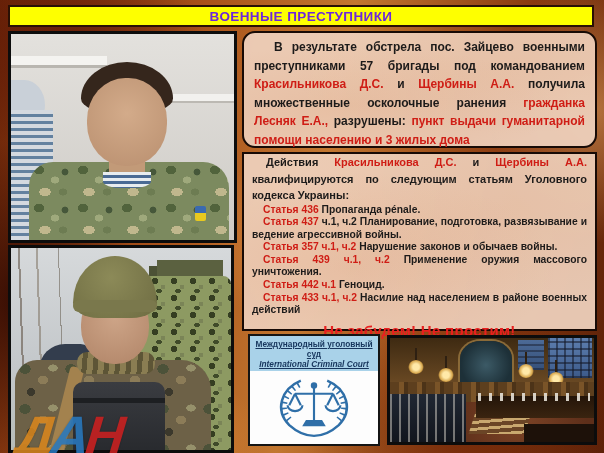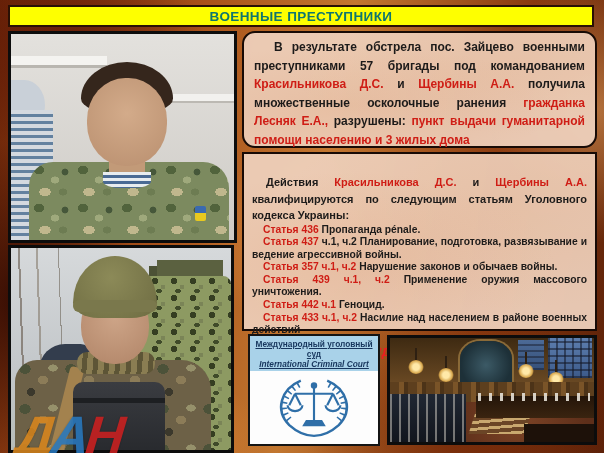--- a/index.html
+++ b/index.html
@@ -14,21 +14,21 @@
       radial-gradient(ellipse 230px 170px at 470px 430px, rgba(110,38,8,.7), transparent 72%),
       radial-gradient(ellipse 120px 90px at 180px 440px, rgba(240,150,60,.5), transparent 70%),
       linear-gradient(100deg,#6b2408,#a9521a 30%,#c27730 52%,#8a3a10 78%,#5a2008);
   }
   
   .title-bar{
     position:absolute;left:8px;top:5px;width:586px;height:22px;
     background:#feff00;border:2px solid #2a1004;box-sizing:border-box;
     display:flex;align-items:center;justify-content:center;
   }
-  .title-bar span{color:#0f766e;font-weight:bold;font-size:13.5px;letter-spacing:.4px;}
+  .title-bar span{color:#6d28d9;font-weight:bold;font-size:13.5px;letter-spacing:.4px;}
   
   .photo{position:absolute;border:3px solid #0c0c0c;box-sizing:border-box;overflow:hidden;}
   .photo1{left:8px;top:31px;width:229px;height:212px;background:linear-gradient(#e3e1dd,#cecbc6);}
   .p1-sill-a{position:absolute;left:0;top:22px;width:96px;height:9px;background:#f4f3f0;box-shadow:0 3px 0 #b9b6b0;}
   .p1-sill-b{position:absolute;left:150px;top:60px;width:79px;height:7px;background:#f2f1ee;box-shadow:0 2px 0 #bcb9b3;}
   .p1-neighbor{position:absolute;left:0;bottom:0;width:42px;height:130px;
     background:repeating-linear-gradient(180deg,#d4d9df 0 4px,#63819f 4px 7px);}
   .p1-neighbor-arm{position:absolute;left:0;bottom:118px;width:34px;height:42px;border-radius:0 60% 40% 0;background:#c9d0d8;}
   .p1-hair{position:absolute;left:70px;top:28px;width:92px;height:52px;border-radius:50% 50% 40% 40%/70% 70% 30% 30%;background:#35261c;}
   .p1-face{position:absolute;left:76px;top:44px;width:80px;height:88px;border-radius:48%;background:radial-gradient(circle at 50% 40%,#d3ab8a,#b98f6f);}
@@ -86,21 +86,21 @@
     position:absolute;left:242px;width:355px;box-sizing:border-box;
     border:2px solid #170a05;
     background:
       radial-gradient(ellipse at 30% 65%, rgba(205,125,75,.16), transparent 60%),
       radial-gradient(ellipse at 75% 30%, rgba(215,150,100,.14), transparent 60%),
       rgba(238,208,188,.94);
     color:#1d1b1a;font-weight:bold;
   }
   .box1{top:31px;height:117px;padding:5px 10px 4px;font-size:12px;line-height:18.5px;border-radius:13px;}
   .box1 p{margin:0;text-align:justify;text-indent:20px;}
-  .box2{top:152px;height:179px;padding:20px 8px;font-size:11px;}
+  .box2{top:152px;height:179px;padding:0 8px;font-size:11px;}
   .box2 .intro{margin:0;text-align:justify;text-indent:14px;line-height:16.5px;}
   .box2 .article{margin:0;text-align:justify;text-indent:11px;font-size:10.3px;line-height:12.6px;}
   .red{color:#cf1d15;}
   .dark{color:#1d1b1a;}
   .slogan{margin:5px 0 0;text-align:center;color:#e81f1f;font-size:15px;letter-spacing:.3px;}
   
   .icc-box{position:absolute;left:248px;top:334px;width:132px;height:112px;box-sizing:border-box;
     border:2px solid #141414;background:#fdfdfd;}
   .icc-header{background:#a9d2e9;color:#17365d;text-align:center;padding:3px 2px 2px;line-height:10px;text-decoration:underline;}
   .icc-line{font-size:8.3px;font-weight:bold;}

